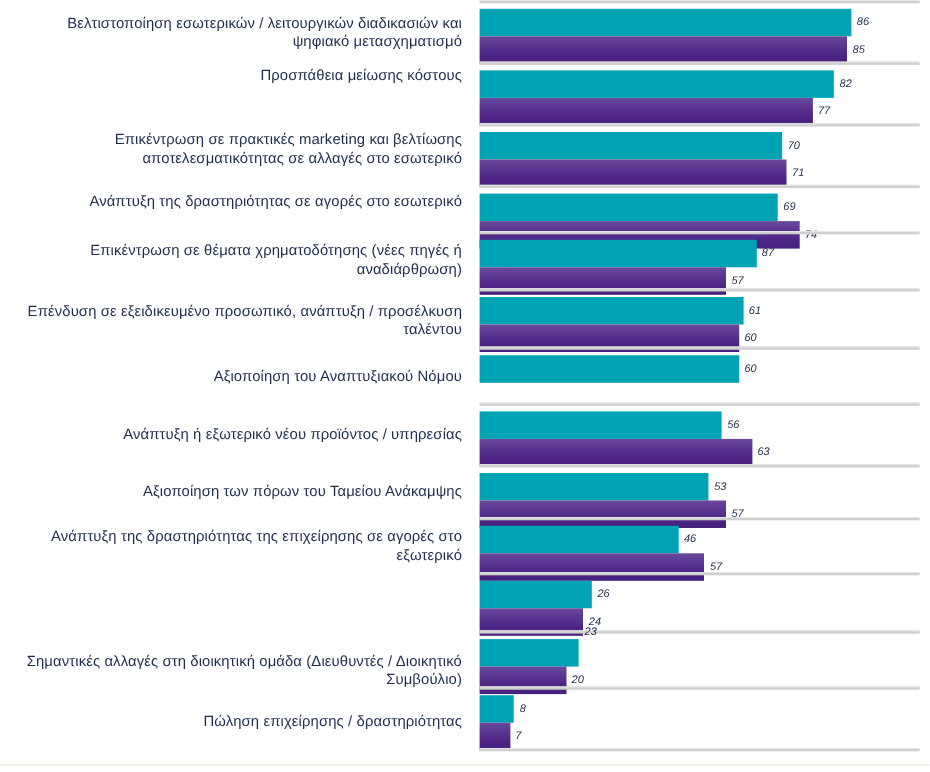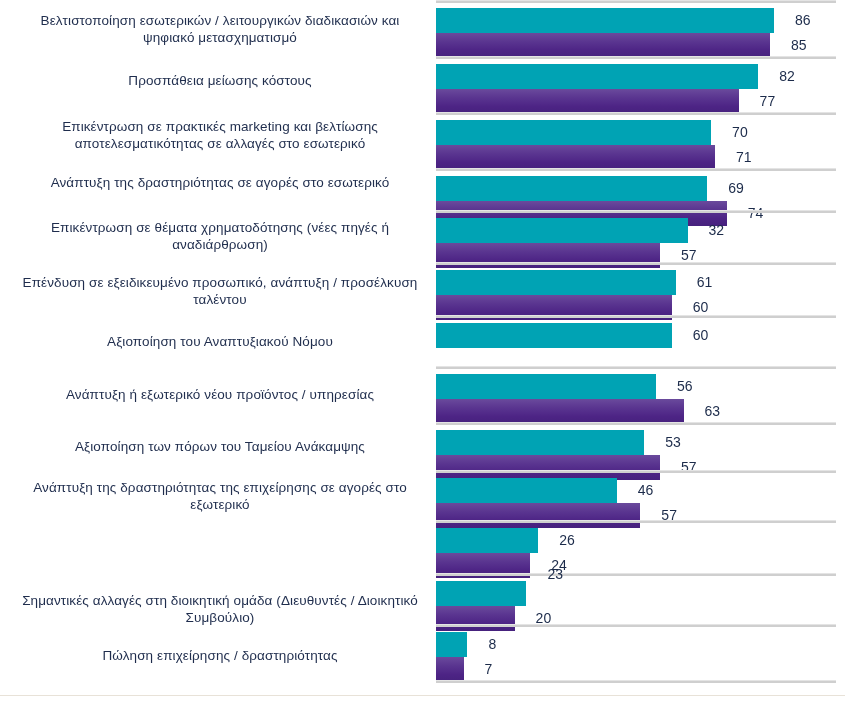--- a/index.html
+++ b/index.html
@@ -21,21 +21,21 @@
     height: 702px;
   }
 
   .label {
     position: absolute;
     left: 20px;
     width: 400px;
     font-size: 13.5px;
     line-height: 17px;
     color: #1f2d4d;
-    text-align: center;
+    text-align: right;
     letter-spacing: 0.1px;
   }
 
   .sep {
     position: absolute;
     left: 436px;
     width: 400px;
     height: 3px;
     background: #cfcfcf;
     border-top: 1px solid #e4e4e4;
@@ -48,25 +48,26 @@
   }
   .bar.teal {
     background: #00a3b4;
   }
   .bar.purple {
     background: linear-gradient(to bottom, #6a4a9c 0%, #5a3590 35%, #4d2485 70%, #46217d 100%);
   }
 
   .val {
     position: absolute;
-    font-size: 14px;
+    font-size: 10px;
     line-height: 25px;
     color: #1c2b4a;
     white-space: nowrap;
-    padding-left: 21px;
+    padding-left: 5px;
+    font-style: italic;
   }
 
   .baseline {
     position: absolute;
     left: 436px;
     width: 400px;
     height: 3px;
     background: #cfcfcf;
     border-top: 1px solid #e4e4e4;
   }
@@ -83,41 +84,41 @@
 <body>
 
 <div id="chart">
     <div class="sep" style="top:0px"></div>
     <div class="label" style="top:12px">Βελτιστοποίηση εσωτερικών / λειτουργικών διαδικασιών και ψηφιακό μετασχηματισμό</div>
     <div class="bar teal" style="top:8px;width:337.98px"></div>
     <div class="val" style="top:8px;left:773.98px">86</div>
     <div class="bar purple" style="top:33px;width:334.05px"></div>
     <div class="val" style="top:33px;left:770.05px">85</div>
     <div class="sep" style="top:56px"></div>
-    <div class="label" style="top:72px">Προσπάθεια μείωσης κόστους</div>
+    <div class="label" style="top:60px">Προσπάθεια μείωσης κόστους</div>
     <div class="bar teal" style="top:64px;width:322.26px"></div>
     <div class="val" style="top:64px;left:758.26px">82</div>
     <div class="bar purple" style="top:89px;width:302.61px"></div>
     <div class="val" style="top:89px;left:738.61px">77</div>
     <div class="sep" style="top:112px"></div>
     <div class="label" style="top:118px">Επικέντρωση σε πρακτικές marketing και βελτίωσης αποτελεσματικότητας σε αλλαγές στο εσωτερικό</div>
     <div class="bar teal" style="top:120px;width:275.1px"></div>
     <div class="val" style="top:120px;left:711.1px">70</div>
     <div class="bar purple" style="top:145px;width:279.03000000000003px"></div>
     <div class="val" style="top:145px;left:715.03px">71</div>
     <div class="sep" style="top:168px"></div>
     <div class="label" style="top:174px">Ανάπτυξη της δραστηριότητας σε αγορές στο εσωτερικό</div>
     <div class="bar teal" style="top:176px;width:271.17px"></div>
     <div class="val" style="top:176px;left:707.1700000000001px">69</div>
     <div class="bar purple" style="top:201px;width:290.82px"></div>
     <div class="val" style="top:201px;left:726.8199999999999px">74</div>
     <div class="sep" style="top:210px"></div>
     <div class="label" style="top:219px">Επικέντρωση σε θέματα χρηματοδότησης (νέες πηγές ή αναδιάρθρωση)</div>
     <div class="bar teal" style="top:218px;width:251.52px"></div>
-    <div class="val" style="top:218px;left:687.52px">32</div>
+    <div class="val" style="top:218px;left:687.52px">87</div>
     <div class="bar purple" style="top:243px;width:224.01000000000002px"></div>
     <div class="val" style="top:243px;left:660.01px">57</div>
     <div class="sep" style="top:262px"></div>
     <div class="label" style="top:274px">Επένδυση σε εξειδικευμένο προσωπικό, ανάπτυξη / προσέλκυση ταλέντου</div>
     <div class="bar teal" style="top:270px;width:239.73000000000002px"></div>
     <div class="val" style="top:270px;left:675.73px">61</div>
     <div class="bar purple" style="top:295px;width:235.8px"></div>
     <div class="val" style="top:295px;left:671.8px">60</div>
     <div class="sep" style="top:315px"></div>
     <div class="label" style="top:333px">Αξιοποίηση του Αναπτυξιακού Νόμου</div>

